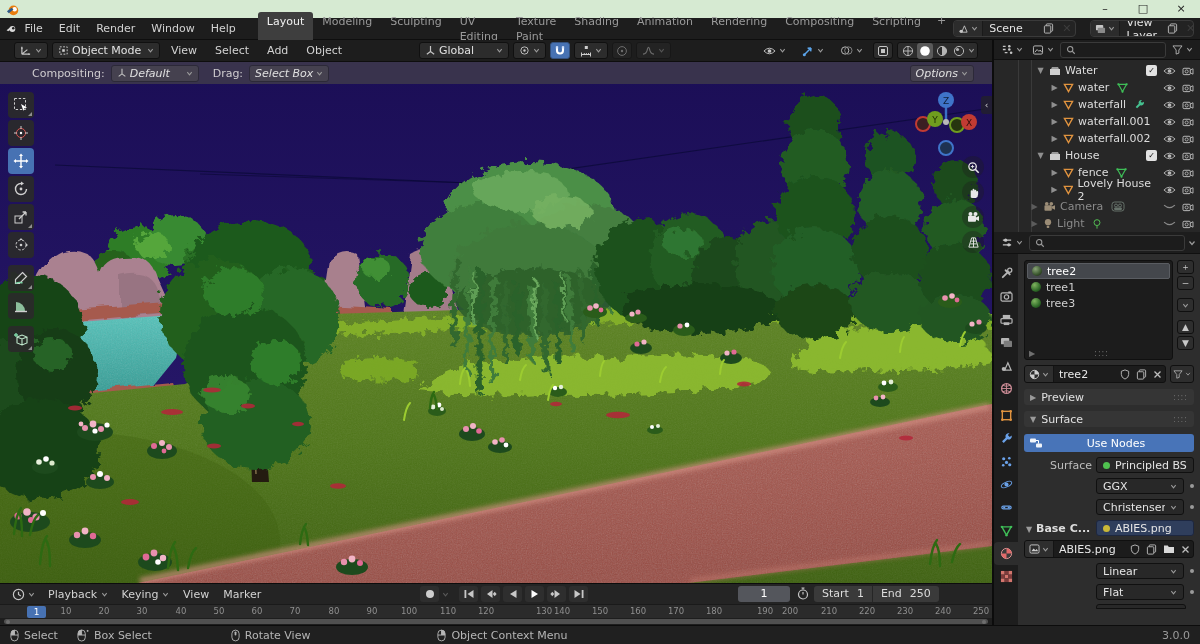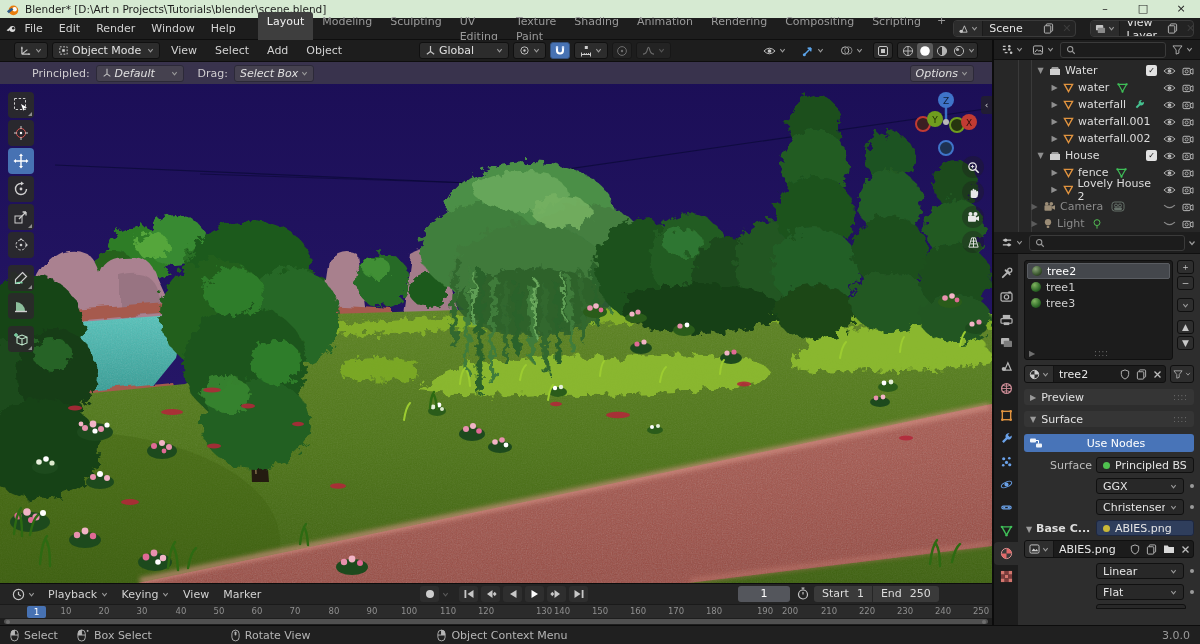--- a/index.html
+++ b/index.html
@@ -167,21 +167,20 @@
 <body>
 
 <div class="app">
 
   <div class="titlebar">
     <svg class="tlogo" viewBox="0 0 14 14">
       <circle cx="8" cy="8" r="5.2" fill="#e87d0d"></circle>
         <circle cx="9.3" cy="6.8" r="2.4" fill="#fff"></circle>
       <path d="M1 9 L6 5 8 7 3 11 Z" fill="#2d5b8a"></path>
     </svg>
-    <span>Blender* [D:\Art n Projects\Tutorials\blender\scene.blend]</span>
     <div class="wctrls">
       <span>–</span>
       <span>□</span>
       <span>×</span>
     </div>
   </div>
 
   <div class="topbar">
     <svg width="15" height="12" viewBox="0 0 18 12">
       <circle cx="11" cy="6" r="5" fill="#d8d8d8"></circle>
@@ -738,21 +737,21 @@
             <g stroke="#9ccc30" stroke-width="2">
               <path d="M460 322 q1 -12 5 -16 M470 324 q-1 -11 -3 -15 M520 318 q2 -12 6 -15"></path>
               <path d="M600 314 q1 -11 4 -15 M660 320 q2 -12 6 -15 M720 312 q1 -11 4 -14"></path>
               <path d="M840 296 q2 -12 6 -16 M900 290 q1 -11 4 -15 M960 284 q2 -11 5 -14"></path>
               <path d="M404 358 q2 -13 6 -17 M548 338 q2 -12 5 -15"></path>
             </g>
           </g>
         </svg>
 
         <div class="ts-row">
-          <span class="lbl">Principled:</span>
+          <span class="lbl">Compositing:</span>
           <span class="w" style="width:88px">
             <svg width="10" height="10" viewBox="0 0 12 12">
                 <path d="M6 1 V7 M6 7 L2 10 M6 7 L10 10" stroke="#c5c5c5" fill="none" stroke-width="1.3"></path>
               </svg>
             <span style="flex:1">Default</span>
             <svg class="cv" width="7" height="7" viewBox="0 0 8 8">
                 <path d="M1.5 2.5 4 5.5 6.5 2.5" fill="none" stroke="currentColor" stroke-width="1.2"></path>
               </svg>
           </span>
           <span class="lbl" style="margin-left:8px">Drag:</span>

